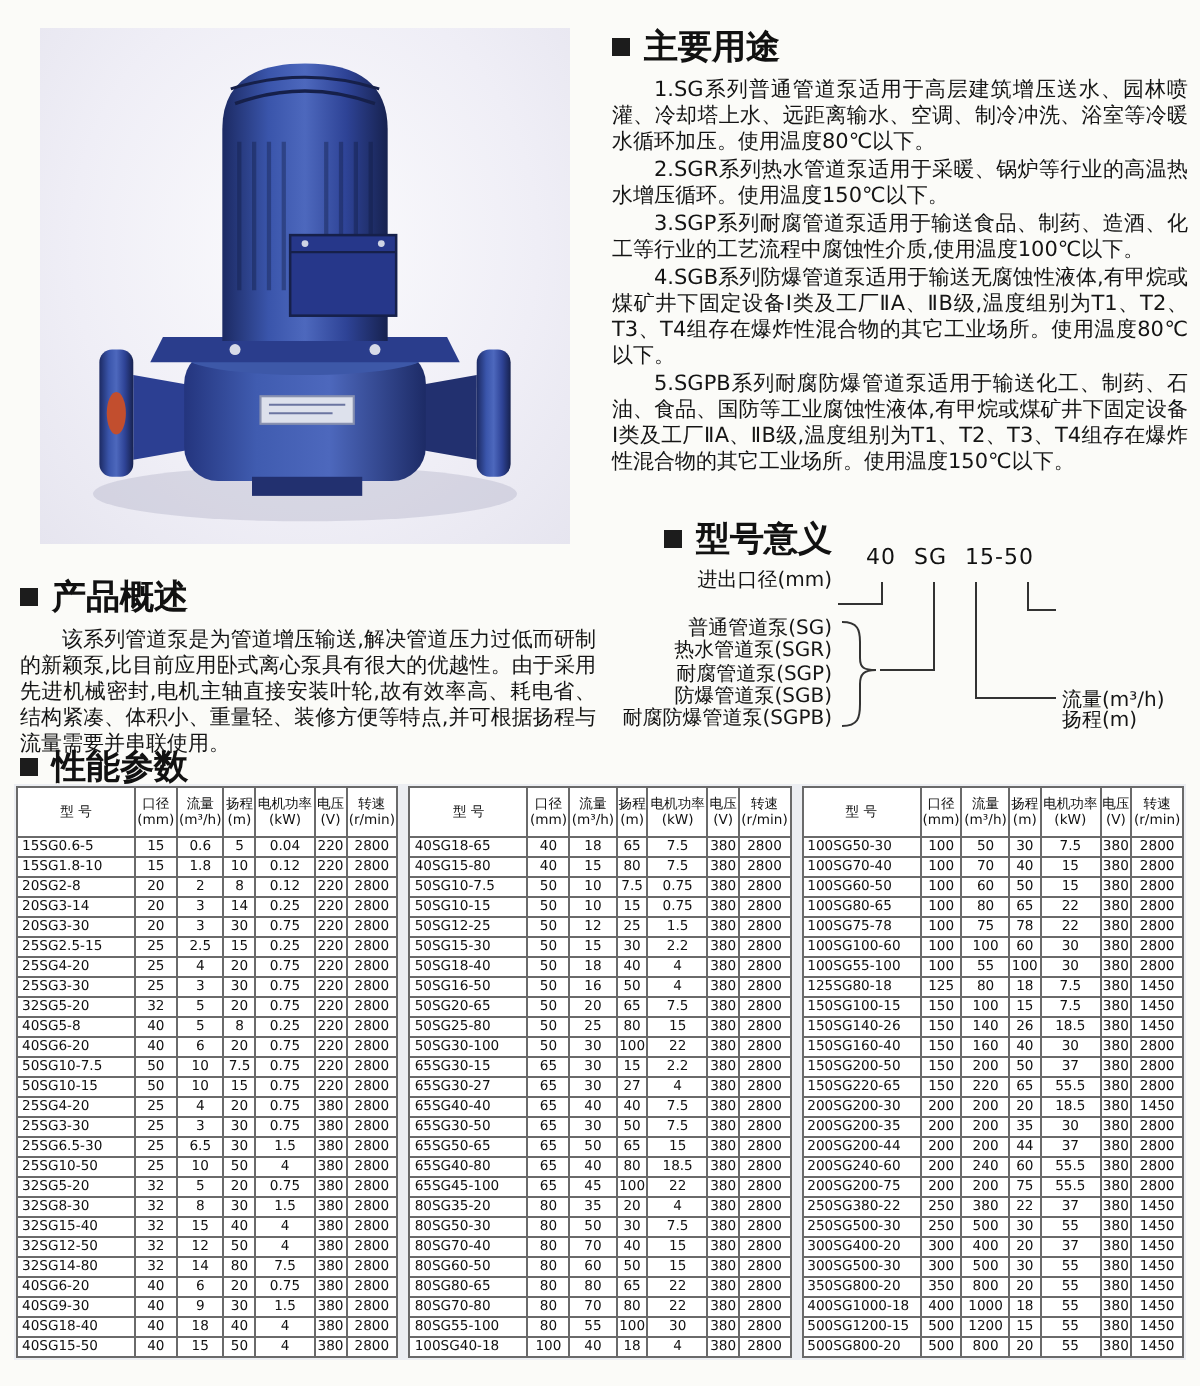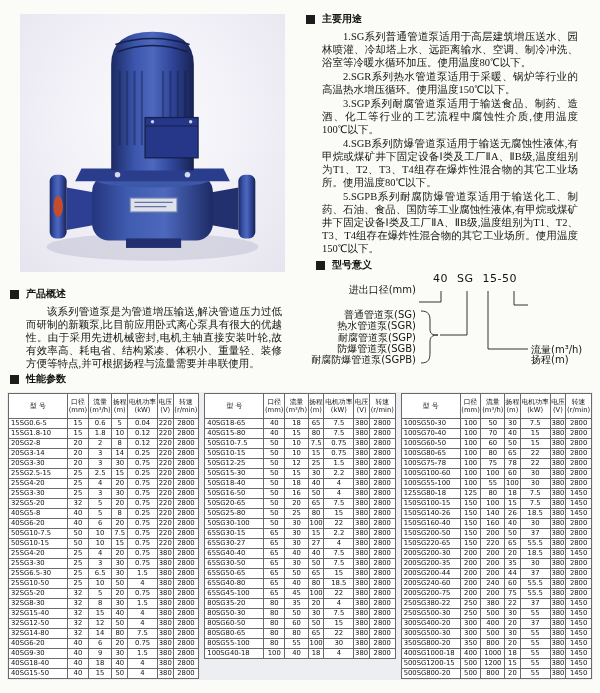--- a/index.html
+++ b/index.html
@@ -1,37 +1,37 @@
 <!DOCTYPE html>
 <html><head>
 <meta charset="utf-8">
 <style>
   html,body{margin:0;padding:0;}
   body{
     width:600px;height:693px;position:relative;overflow:hidden;
     background:#fbfbf8;color:#1a1a1a;
     font-family:"DejaVu Sans","Liberation Sans",sans-serif;
   }
-  .sec-title{font-size:10px;font-weight:bold;display:flex;align-items:center;color:#111;}
+  .sec-title{font-size:17px;font-weight:bold;display:flex;align-items:center;color:#111;}
   .bullet{display:inline-block;width:9px;height:9px;background:#1c1c1c;margin-right:7px;flex:0 0 auto;}
   
   .photo-area{
     position:absolute;left:20px;top:14px;width:265px;height:258px;
     background:radial-gradient(ellipse at 50% 42%,#fbfbfd 0%,#efeef6 62%,#e6e5ef 100%);
   }
   
   .main-uses{position:absolute;left:306px;top:12px;width:288px;}
   .main-uses .para,.overview-body{
-    font-size:10.5px;line-height:1.24;text-align:justify;text-indent:2em;margin:1px 16px;color:#141414;font-family:Liberation Serif, serif;
+    font-size:10.5px;line-height:1.24;text-align:justify;text-indent:2em;margin:1px 0;color:#141414;
   }
   
   .overview{position:absolute;left:10px;top:287px;width:288px;}
   .overview-body{margin-top:4px;}
   
-  .model-meaning-title{position:absolute;left:294px;top:258px;padding-left:22px;}
+  .model-meaning-title{position:absolute;left:310px;top:258px;padding-left:22px;}
   .diagram{position:absolute;left:300px;top:272px;width:294px;height:120px;font-size:10px;}
   .diagram svg.lines{position:absolute;left:0;top:0;}
   .example-line{position:absolute;left:133px;top:0;font-size:11px;color:#111;letter-spacing:.5px;white-space:nowrap;}
   .example-line span{margin-right:9px;}
   .left-label-col{position:absolute;left:0;top:11px;width:116px;text-align:right;color:#151515;}
   .series-list{position:absolute;left:0;top:37px;width:116px;text-align:right;line-height:11.3px;color:#151515;}
   .right-label-head{position:absolute;left:231px;top:41px;color:#151515;margin-top:40px;}
   .right-label-flow{position:absolute;left:231px;top:71px;color:#151515;}
   
   .perf-title{position:absolute;left:10px;top:372px;}
@@ -659,33 +659,51 @@
         <tr>
           <td class="model">80SG50-30</td>
           <td>80</td>
           <td>50</td>
           <td>30</td>
           <td>7.5</td>
           <td>380</td>
           <td>2800</td>
         </tr>
         <tr>
+          <td class="model">80SG70-40</td>
+          <td>80</td>
+          <td>70</td>
+          <td>40</td>
+          <td>15</td>
+          <td>380</td>
+          <td>2800</td>
+        </tr>
+        <tr>
           <td class="model">80SG60-50</td>
           <td>80</td>
           <td>60</td>
           <td>50</td>
           <td>15</td>
           <td>380</td>
           <td>2800</td>
         </tr>
         <tr>
           <td class="model">80SG80-65</td>
           <td>80</td>
           <td>80</td>
           <td>65</td>
+          <td>22</td>
+          <td>380</td>
+          <td>2800</td>
+        </tr>
+        <tr>
+          <td class="model">80SG70-80</td>
+          <td>80</td>
+          <td>70</td>
+          <td>80</td>
           <td>22</td>
           <td>380</td>
           <td>2800</td>
         </tr>
         <tr>
           <td class="model">80SG55-100</td>
           <td>80</td>
           <td>55</td>
           <td>100</td>
           <td>30</td>

